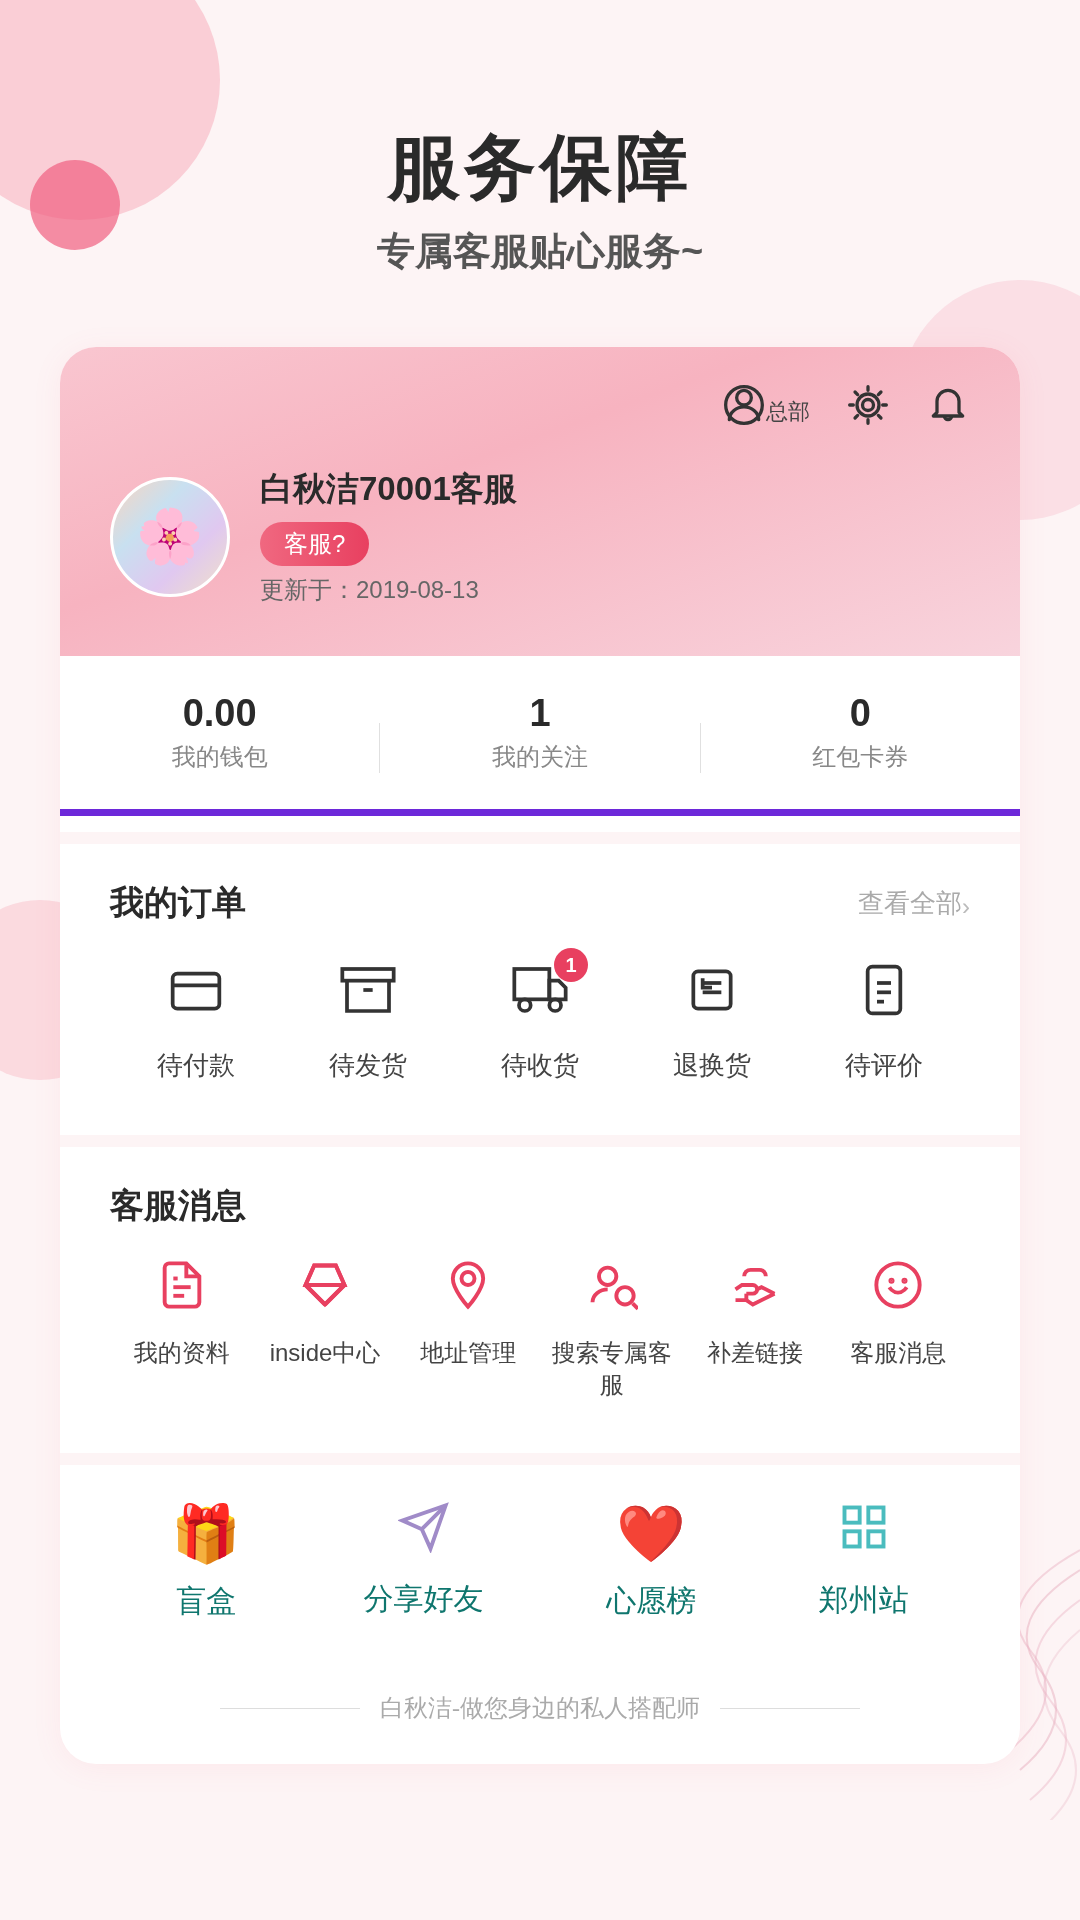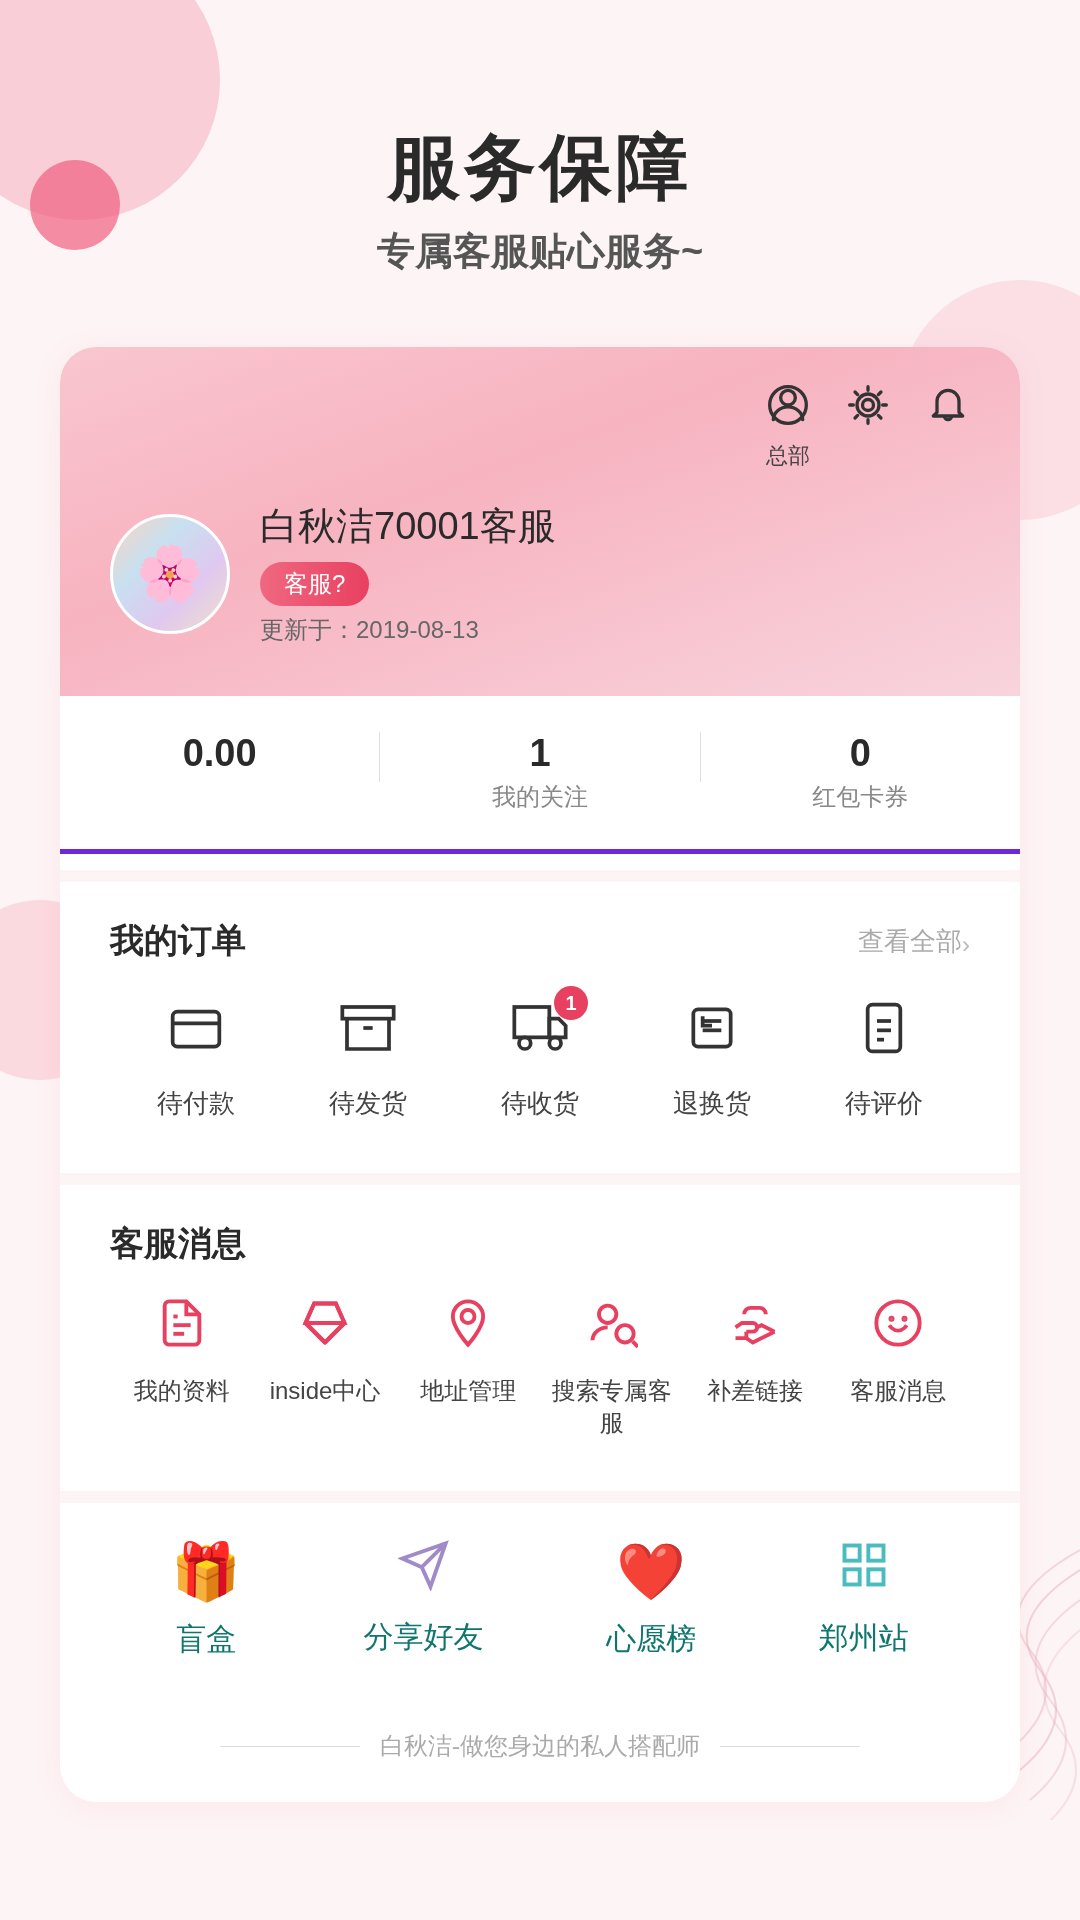--- a/index.html
+++ b/index.html
@@ -106,21 +106,21 @@
     }
     .profile-top-icons {
       display: flex;
       justify-content: flex-end;
       gap: 36px;
       margin-bottom: 30px;
       align-items: flex-start;
     }
     .top-icon-group {
       display: flex;
-      flex-direction: column;
+      flex-direction: row;
       align-items: center;
       cursor: pointer;
       justify-content: flex-end;
     }
     .top-icon-group .icon-svg {
       font-size: 44px;
       color: #444;
     }
     .top-icon-label {
       font-size: 22px;
@@ -143,45 +143,45 @@
       align-items: center;
       justify-content: center;
       font-size: 50px;
       flex-shrink: 0;
     }
     .avatar-emoji {
       font-size: 54px;
     }
     .profile-text { flex: 1; }
     .profile-name {
-      font-size: 38px;
-      font-weight: 400;
+      font-size: 33px;
+      font-weight: 700;
       color: #2a2a2a;
     }
     .profile-badge {
       display: inline-block;
       background: linear-gradient(90deg, #f06880, #e84060);
       color: white;
       font-size: 24px;
       padding: 6px 24px;
       border-radius: 30px;
       margin: 10px 0 8px 0;
     }
     .profile-update {
       font-size: 24px;
       color: #666;
     }
 
     
     .stats-section {
       background: white;
       display: flex;
-      align-items: flex-start;
+      align-items: flex-end;
       padding: 36px 0;
-      border-bottom: 5px solid #6d28d9;
+      border-bottom: 7px solid #6d28d9;
     }
     .stat-item {
       flex: 1;
       text-align: center;
     }
     .stat-divider {
       width: 1px;
       height: 50px;
       background: #e0e0e0;
     }
@@ -414,20 +414,21 @@
         <div class="profile-update">
           <span>更新于：</span><span>2019-08-13</span>
         </div>
       </div>
     </div>
   </div>
 
   <div class="stats-section">
     <div class="stat-item">
       <div class="stat-value">0.00</div>
+      <div class="stat-label">我的钱包</div>
     </div>
     <div class="stat-divider"></div>
     <div class="stat-item">
       <div class="stat-value">1</div>
       <div class="stat-label">我的关注</div>
     </div>
     <div class="stat-divider"></div>
     <div class="stat-item">
       <div class="stat-value">0</div>
       <div class="stat-label">红包卡券</div>

